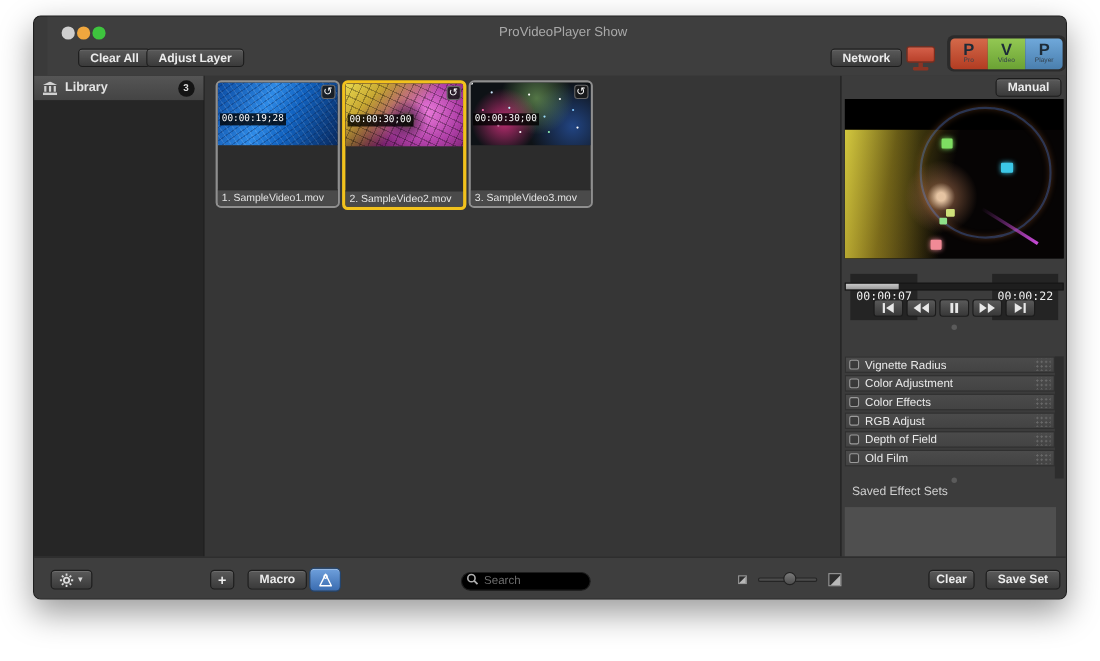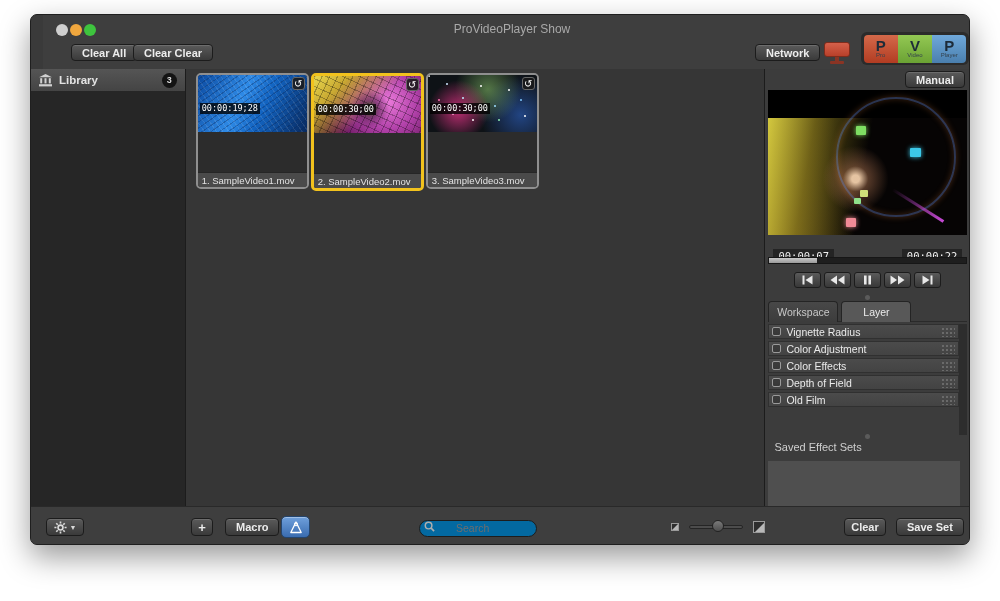--- a/index.html
+++ b/index.html
@@ -90,21 +90,21 @@
   .pv-sq{position:absolute;border-radius:1px;}
   .pv-sq.g{left:88px;top:8px;width:10px;height:9px;background:#7ede62;box-shadow:0 0 5px #7ede62;}
   .pv-sq.c{left:142px;top:30px;width:11px;height:9px;background:#3cc8e8;box-shadow:0 0 5px #3cc8e8;}
   .pv-sq.y{left:92px;top:72px;width:8px;height:7px;background:#cfe07a;}
   .pv-sq.g2{left:86px;top:80px;width:7px;height:6px;background:#8fe08a;}
   .pv-sq.p{left:78px;top:100px;width:10px;height:9px;background:#f08a96;box-shadow:0 0 5px #f08a96;}
   .pv-streak{position:absolute;left:120px;top:86px;width:60px;height:3px;background:linear-gradient(90deg,transparent,#c84ad8);
     transform:rotate(32deg);}
   .pv-times{position:absolute;left:3px;top:168px;width:199px;height:16px;}
   .pv-chip{position:absolute;background:#242424;color:#f0f0f0;font-family:"DejaVu Sans Mono",monospace;
-    font-size:10.5px;padding:1px 5px;margin-top:12px;}
+    font-size:10.5px;padding:15px 5px;margin-top:12px;}
   .pv-chip.left{left:5px;}
   .pv-chip.right{right:5px;}
   .pv-progress{position:absolute;left:3px;top:188px;width:199px;height:7px;background:#1e1e1e;border:1px solid #161616;}
   .pv-progress-fill{height:100%;background:linear-gradient(#c8c8c8,#9a9a9a);}
   .transport{position:absolute;left:3px;top:200px;width:199px;height:22px;display:flex;
     justify-content:center;align-items:center;gap:3px;}
   .tbtn{width:27px;height:16px;background:linear-gradient(#5a5a5a,#383838);border:1px solid #1c1c1c;
     border-radius:3px;display:flex;align-items:center;justify-content:center;}
   .split-dot{position:absolute;width:5px;height:5px;border-radius:50%;background:#5b5b5b;left:100px;}
   .dot1{top:226px;} .dot2{top:365px;}
@@ -132,22 +132,22 @@
     border-top:1px solid #292929;}
   .bottombar .btn{position:absolute;top:11px;height:18px;}
   .btn-gear{left:15px;width:38px;padding:0;gap:3px;}
   .caret{font-size:7px;color:#d8d8d8;}
   .btn-plus{left:160px;width:22px;padding:0;font-size:13px;}
   .btn-macro{left:194px;}
   .blue-btn{position:absolute;left:250px;top:9px;width:29px;height:22px;border-radius:5px;
     background:linear-gradient(#6fa0dc,#3a6cb0);border:1px solid #24456e;
     display:flex;align-items:center;justify-content:center;box-shadow:inset 0 1px 0 rgba(255,255,255,.35);}
   .search-wrap{position:absolute;left:388px;top:11px;width:118px;height:17px;}
-  .search-input{width:100%;height:100%;border-radius:9px;border:1px solid #1d1d1d;background:#0369a1;
-    color:#ddd;font-size:10.5px;padding:0 6px 0 36px;outline:none;}
+  .search-input{width:100%;height:100%;border-radius:9px;border:1px solid #1d1d1d;background:#000000;
+    color:#ddd;font-size:10.5px;padding:0 6px 0 20px;outline:none;}
   .search-input::placeholder{color:#6e6e6e;}
   .search-icon{position:absolute;left:5px;top:3px;}
   .zoomctl{position:absolute;left:636px;top:12px;width:110px;height:16px;}
   .zslider-track{position:absolute;left:22px;top:6px;width:54px;height:4px;border-radius:2px;
     background:#4c4c4c;border:1px solid #252525;}
   .zslider-thumb{position:absolute;left:45px;top:1px;width:12px;height:12px;border-radius:50%;
     background:linear-gradient(#7a7a7a,#4e4e4e);border:1px solid #222;}
   .zicon{position:absolute;border:1px solid #9a9a9a;background:#2e2e2e;}
   .zicon.small{left:4px;top:4px;width:8px;height:8px;}
   .zicon.big{left:86px;top:2px;width:12px;height:12px;}
@@ -163,21 +163,21 @@
 
 <div class="window">
 
   <div class="titlebar">
     <div class="tl tl1"></div>
     <div class="tl tl2"></div>
     <div class="tl tl3"></div>
     <div class="win-title">ProVideoPlayer Show</div>
 
     <div class="btn btn-clear-all">Clear All</div>
-    <div class="btn btn-clear-layer">Clear Clear</div>
+    <div class="btn btn-clear-layer">Adjust Layer</div>
     <div class="btn btn-network">Network</div>
 
     <div class="display-icon">
       <div class="display-screen"></div>
       <div class="display-stem"></div>
       <div class="display-base"></div>
     </div>
 
     <div class="pvp-logo">
       <div class="pvp-tile" style="background:linear-gradient(#d4694a,#b23c22);">
@@ -291,39 +291,40 @@
         <div class="tbtn">
           <svg width="13" height="10" viewBox="0 0 13 10">
             <polygon points="1.5,0.5 8.5,5 1.5,9.5" fill="#e8e8e8"></polygon>
             <rect x="9.5" y="0.5" width="2" height="9" fill="#e8e8e8"></rect>
           </svg>
         </div>
       </div>
 
       <div class="split-dot dot1"></div>
 
-      <div class="tabs">
-        <div class="tab">Workspace</div>
-        <div class="tab active">Layer</div>
-      </div>
 
       <div class="fx-list">
         <div class="fx-row">
           <div class="fx-check"></div>
           <span class="fx-label">Vignette Radius</span>
           <div class="fx-grip"></div>
         </div>
         <div class="fx-row">
           <div class="fx-check"></div>
           <span class="fx-label">Color Adjustment</span>
           <div class="fx-grip"></div>
         </div>
         <div class="fx-row">
           <div class="fx-check"></div>
           <span class="fx-label">Color Effects</span>
+          <div class="fx-grip"></div>
+        </div>
+        <div class="fx-row">
+          <div class="fx-check"></div>
+          <span class="fx-label">RGB Adjust</span>
           <div class="fx-grip"></div>
         </div>
         <div class="fx-row">
           <div class="fx-check"></div>
           <span class="fx-label">Depth of Field</span>
           <div class="fx-grip"></div>
         </div>
         <div class="fx-row">
           <div class="fx-check"></div>
           <span class="fx-label">Old Film</span>

